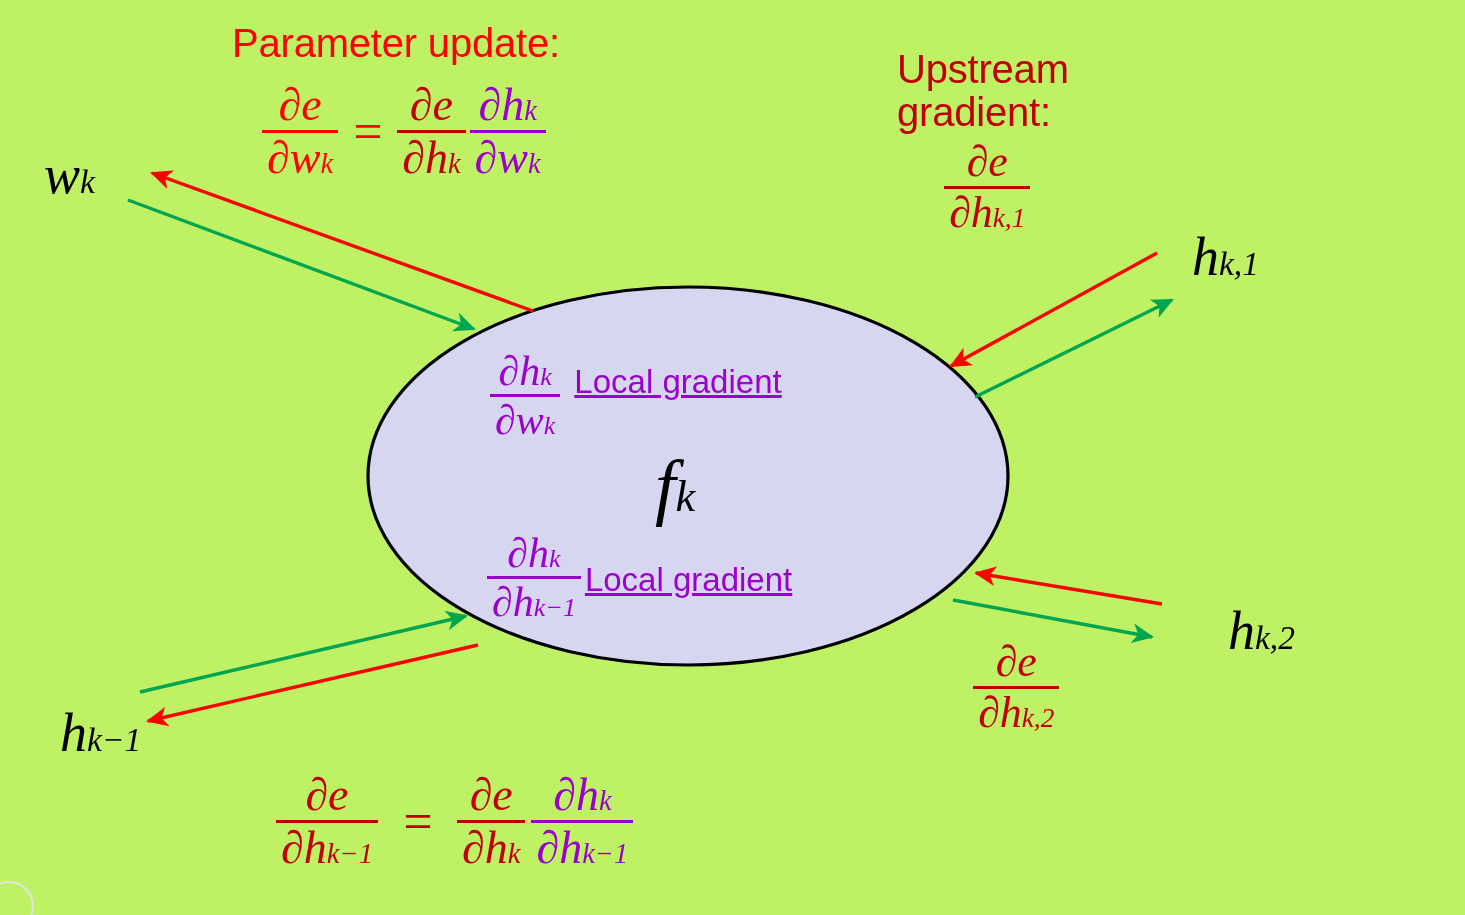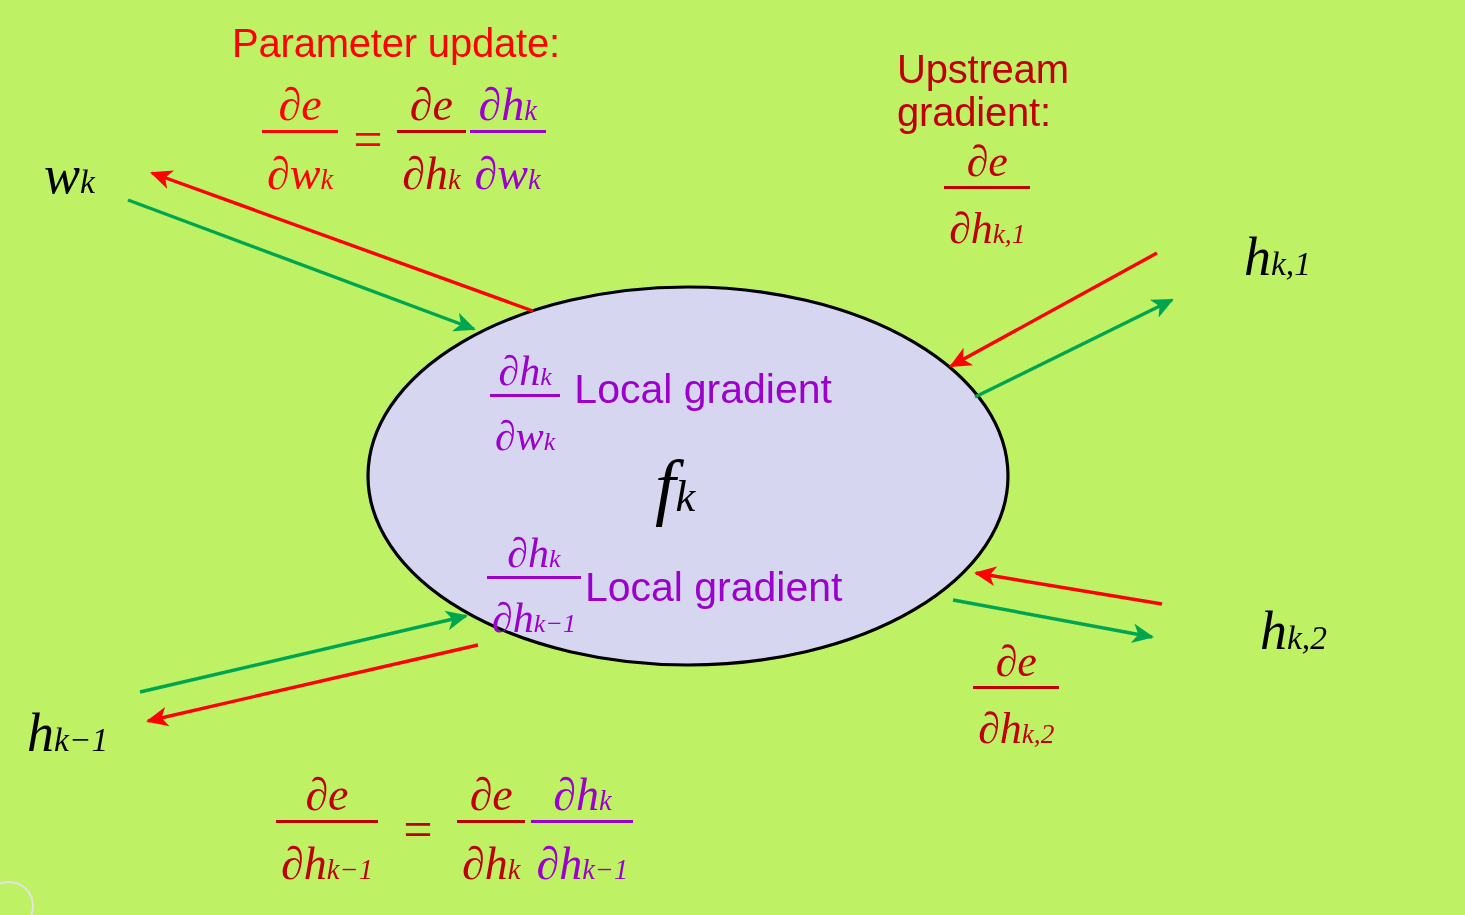--- a/index.html
+++ b/index.html
@@ -62,21 +62,21 @@
   }
   .frac .num,
   .frac .den {
     display: block;
     padding: 0 5px;
     white-space: nowrap;
   }
   .frac .num { padding-bottom: 1px; }
   .frac .den {
     border-top: 3px solid currentColor;
-    padding-top: 18px;
+    padding-top: 2px;
   }
   .sub { font-size: 0.62em; }
 
   
   .eqrow {
     display: flex;
     align-items: center;
     gap: 8px;
   }
   .eq-sign {
@@ -88,21 +88,22 @@
 
   .c-bright { color: #FF0000; }
   .c-dark   { color: #C00000; }
   .c-purple { color: #9B00CC; }
 
   
   .local-label {
     font-family: "Liberation Sans", sans-serif;
     font-style: normal;
     color: #9B00CC;
-    font-size: 41px;
+    font-size: 33px;
+    text-decoration: underline;
   }
   .fk {
     font-family: "Liberation Serif", serif;
     font-style: italic;
     color: #000000;
     font-size: 74px;
   }
   .fk .sub { font-size: 0.6em; }
 
   .corner-arc {
@@ -174,50 +175,50 @@
     <div>gradient:</div>
   </div>
 
   <div class="abs" style="left:944px; top:140px;">
     <span class="frac c-dark" style="font-size:44px;">
       <span class="num">∂e</span>
       <span class="den"><span>∂h</span><span class="sub">k,1</span></span>
     </span>
   </div>
 
-  <div class="abs var-plain" style="left:1244px; top:226px;"><span>h</span><span class="sub">k,1</span></div>
+  <div class="abs var-plain" style="left:1192px; top:226px;"><span>h</span><span class="sub">k,1</span></div>
 
   <div class="abs" style="left:490px; top:350px; display:flex; align-items:center; gap:14px;">
     <span class="frac c-purple" style="font-size:42px;">
       <span class="num"><span>∂h</span><span class="sub">k</span></span>
       <span class="den"><span>∂w</span><span class="sub">k</span></span>
     </span>
     <span class="local-label" style="position:relative; top:-14px;">Local gradient</span>
   </div>
 
   <div class="abs fk" style="left:655px; top:444px;"><span>f</span><span class="sub">k</span></div>
 
   <div class="abs" style="left:487px; top:532px; display:flex; align-items:center; gap:4px;">
     <span class="frac c-purple" style="font-size:42px;">
       <span class="num"><span>∂h</span><span class="sub">k</span></span>
       <span class="den"><span>∂h</span><span class="sub">k−1</span></span>
     </span>
     <span class="local-label" style="position:relative; top:2px;">Local gradient</span>
   </div>
 
-  <div class="abs var-plain" style="left:1260px; top:600px;"><span>h</span><span class="sub">k,2</span></div>
+  <div class="abs var-plain" style="left:1228px; top:600px;"><span>h</span><span class="sub">k,2</span></div>
 
   <div class="abs" style="left:973px; top:640px;">
     <span class="frac c-dark" style="font-size:44px;">
       <span class="num">∂e</span>
       <span class="den"><span>∂h</span><span class="sub">k,2</span></span>
     </span>
   </div>
 
-  <div class="abs var-plain" style="left:27px; top:702px;"><span>h</span><span class="sub">k−1</span></div>
+  <div class="abs var-plain" style="left:60px; top:702px;"><span>h</span><span class="sub">k−1</span></div>
 
 
   <div class="abs eqrow" style="left:276px; top:772px;">
 
     <span class="frac c-dark" style="font-size:46px;">
       <span class="num">∂e</span>
       <span class="den"><span>∂h</span><span class="sub">k−1</span></span>
     </span>
 
     <span class="eq-sign c-dark" style="margin:0 10px;">=</span>

